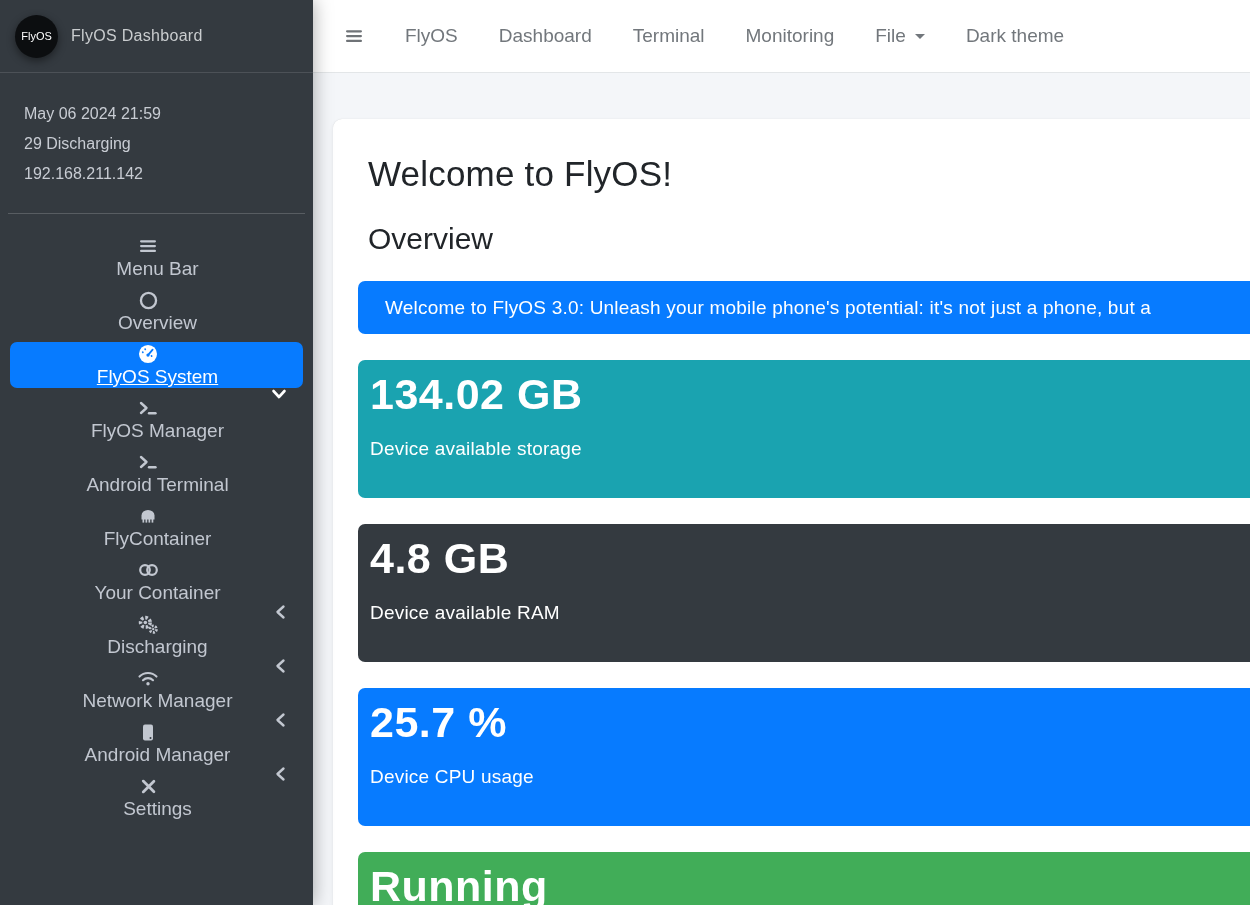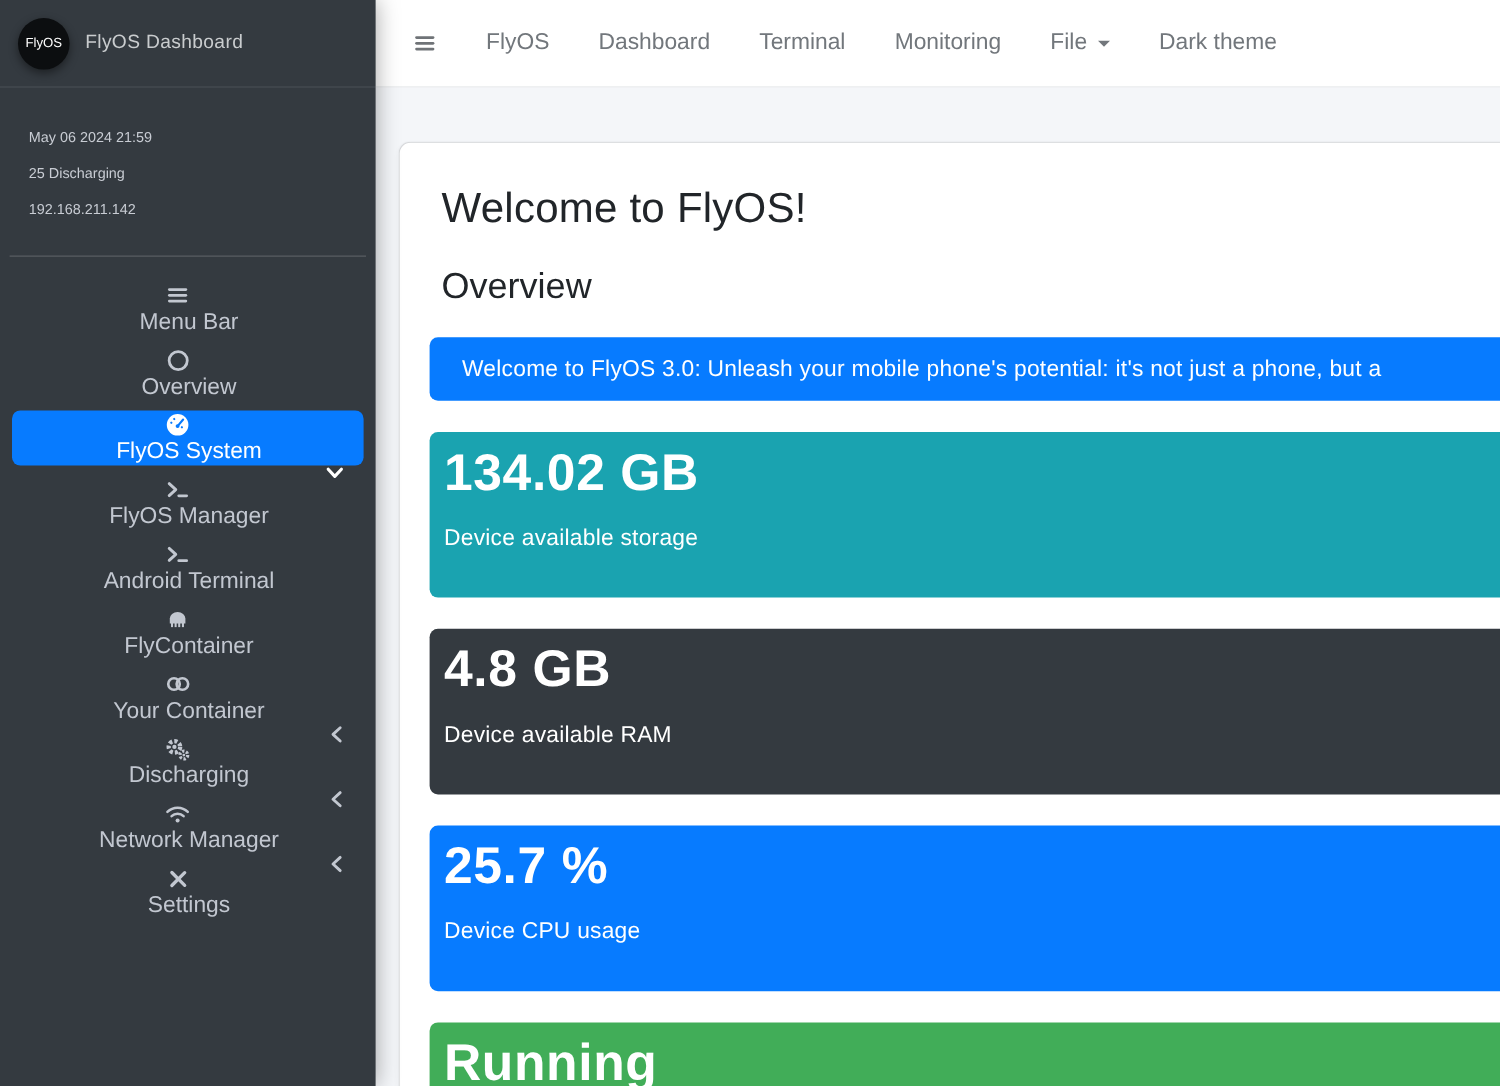--- a/index.html
+++ b/index.html
@@ -17,29 +17,29 @@
   .brand{
     height:72px;display:flex;align-items:center;padding-left:15px;
     border-bottom:1px solid rgba(255,255,255,.12);
   }
   .logo{
     width:43px;height:43px;border-radius:50%;background:#0c0e10;
     color:#fff;font-size:11px;display:flex;align-items:center;justify-content:center;
     margin-right:13px;box-shadow:0 3px 8px rgba(0,0,0,.45);flex:none;
   }
   .brand-title{font-size:16px;color:#c9ccce;white-space:nowrap;letter-spacing:.3px;}
-  .sys-info{padding:26px 0 0 24px;color:#c8ccd3;font-size:12px;line-height:30px;}
+  .sys-info{padding:26px 0 0 24px;color:#c8ccd3;font-size:16px;line-height:30px;}
   .divider{margin:24px 8px 0 8px;border-top:1px solid rgba(255,255,255,.18);}
   .menu{padding:20px 10px 0 10px;}
   .menu-item{
     display:flex;align-items:center;height:46px;margin-bottom:8px;
     padding:0 16px 0 18px;border-radius:7px;color:#c2c7d0;font-size:19px;
     text-decoration:none;cursor:pointer;flex-direction:column;
   }
-  .menu-item.active{background:#077bff;color:#fff;}
+  .menu-item.active{background:#077bff;color:#fff;text-decoration:underline;}
   .mi-icon{width:26px;height:24px;margin-right:19px;display:flex;align-items:center;justify-content:center;flex:none;}
   .mi-label{white-space:nowrap;}
   .mi-chevron{margin-left:auto;display:flex;align-items:center;}
   
   .main{margin-left:313px;height:905px;}
   .topnav{
     height:72px;background:#fff;border-bottom:1px solid #e3e6e8;
     display:flex;align-items:center;padding-left:30px;
     font-size:19px;color:#72777c;
   }
@@ -76,21 +76,21 @@
 
   <aside class="sidebar">
     <div class="brand">
       <div class="logo">
         <span>FlyOS</span>
       </div>
       <div class="brand-title">FlyOS Dashboard</div>
     </div>
     <div class="sys-info">
       <div>May 06 2024 21:59</div>
-      <div>25 Discharging</div>
+      <div>29 Discharging</div>
       <div>192.168.211.142</div>
     </div>
     <div class="divider"></div>
     <nav class="menu" id="sidebar-menu">
         <a class="menu-item">
           <span class="mi-icon">
             <svg width="22" height="20" viewBox="0 0 20 20">
               <g fill="currentColor">
                 <rect x="2" y="4.2" width="16" height="2.2" rx="1.1"></rect>
                 <rect x="2" y="9" width="16" height="2.2" rx="1.1"></rect>
@@ -202,20 +202,34 @@
           <span class="mi-icon">
             <svg width="24" height="20" viewBox="0 0 22 20">
               <g fill="none" stroke="currentColor" stroke-width="2.1" stroke-linecap="round">
                 <path d="M2.5 8.6 a12 12 0 0 1 17 0"></path>
                 <path d="M6 12.2 a7 7 0 0 1 10 0"></path>
               </g>
               <circle cx="11" cy="15.8" r="1.7" fill="currentColor"></circle>
             </svg>
           </span>
           <span class="mi-label">Network Manager</span>
+          <span class="mi-chevron">
+            <svg width="13" height="16" viewBox="0 0 12 16">
+              <polyline points="9,2.5 3,8 9,13.5" fill="none" stroke="currentColor" stroke-width="2.4" stroke-linecap="round" stroke-linejoin="round"></polyline>
+            </svg>
+          </span>
+        </a>
+        <a class="menu-item">
+          <span class="mi-icon">
+            <svg width="18" height="21" viewBox="0 0 18 20">
+              <rect x="4" y="2" width="10" height="16" rx="2" fill="currentColor"></rect>
+              <circle cx="11.5" cy="15.5" r="1" fill="#343a40"></circle>
+            </svg>
+          </span>
+          <span class="mi-label">Android Manager</span>
           <span class="mi-chevron">
             <svg width="13" height="16" viewBox="0 0 12 16">
               <polyline points="9,2.5 3,8 9,13.5" fill="none" stroke="currentColor" stroke-width="2.4" stroke-linecap="round" stroke-linejoin="round"></polyline>
             </svg>
           </span>
         </a>
         <a class="menu-item">
           <span class="mi-icon">
             <svg width="21" height="21" viewBox="0 0 20 20">
               <g fill="currentColor">

